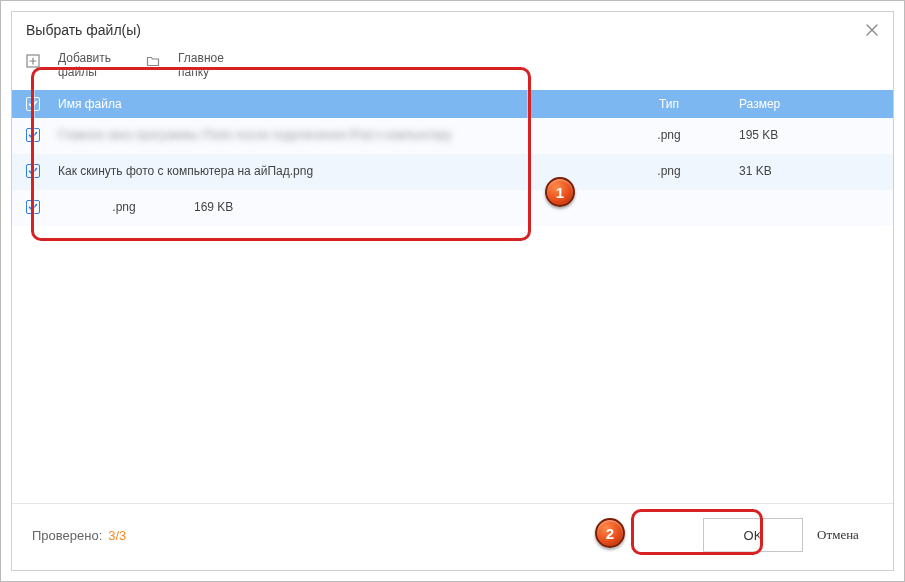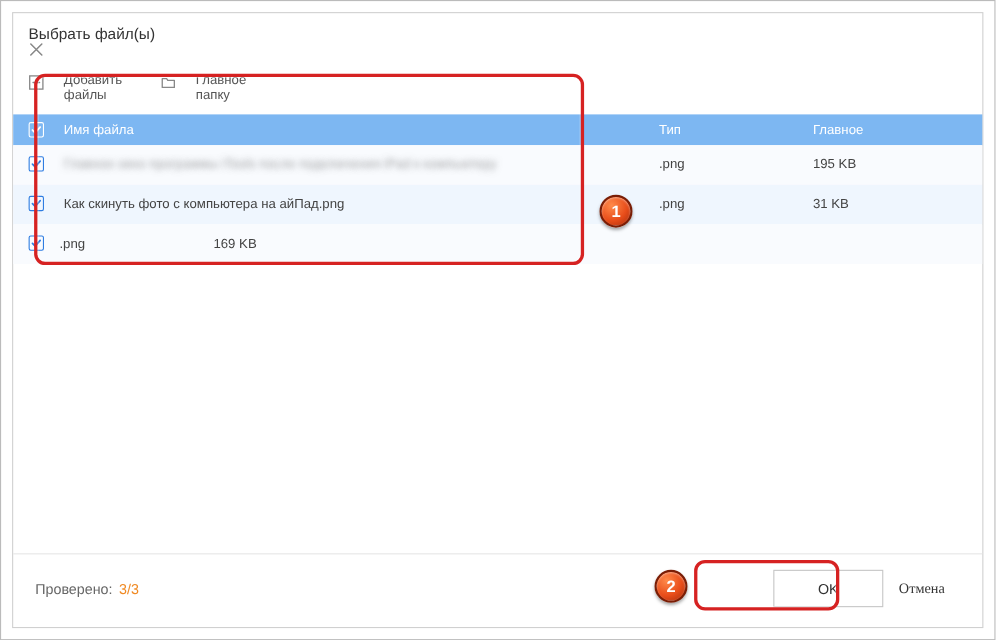--- a/index.html
+++ b/index.html
@@ -15,24 +15,24 @@
   .dialog {
     position: absolute;
     inset: 10px 10px 10px 10px;
     border: 1px solid #d0d0d0;
     background: #fff;
     display: flex;
     flex-direction: column;
   }
   .titlebar {
     display: flex;
+    align-items: center;
     padding: 10px 14px 6px 14px;
     font-size: 14px;
     color: #333;
-    flex-direction: column;
   }
   .titlebar .title { flex: 1; }
   .close-icon {
     width: 14px; height: 14px;
     cursor: pointer;
     color: #888;
   }
   .close-icon svg { display: block; }
 
   .toolbar {
@@ -65,21 +65,21 @@
     display: flex;
     align-items: center;
     background: #7db7f2;
     color: #fff;
     font-size: 12px;
     height: 28px;
     padding: 0 14px;
   }
   .col-check { width: 28px; flex: none; display:flex; align-items:center; }
   .col-name  { flex: 1 1 auto; padding-left: 4px; }
-  .col-type  { width: 140px; flex: none; }
+  .col-type  { width: 140px; flex: none; text-align: center; }
   .col-size  { width: 140px; flex: none; }
 
   
   .file-list { }
   .file-row {
     display: flex;
     align-items: center;
     font-size: 12px;
     color: #444;
     height: 36px;
@@ -196,21 +196,21 @@
   <div class="table-header">
     <div class="col-check">
       <span class="chk header-chk">
         <svg class="tick" viewBox="0 0 10 10">
             <path d="M1.5 5.2 L4 7.7 L8.5 2.5" fill="none" stroke="currentColor" stroke-width="1.6" stroke-linecap="round" stroke-linejoin="round"></path>
           </svg>
       </span>
     </div>
     <div class="col-name">Имя файла</div>
     <div class="col-type">Тип</div>
-    <div class="col-size">Главное</div>
+    <div class="col-size">Размер</div>
   </div>
 
   <div class="file-list">
       <div class="file-row blurred">
         <div class="col-check">
           <span class="chk">
             <svg class="tick" viewBox="0 0 10 10">
               <path d="M1.5 5.2 L4 7.7 L8.5 2.5" fill="none" stroke="currentColor" stroke-width="1.6" stroke-linecap="round" stroke-linejoin="round"></path>
             </svg>
           </span>

